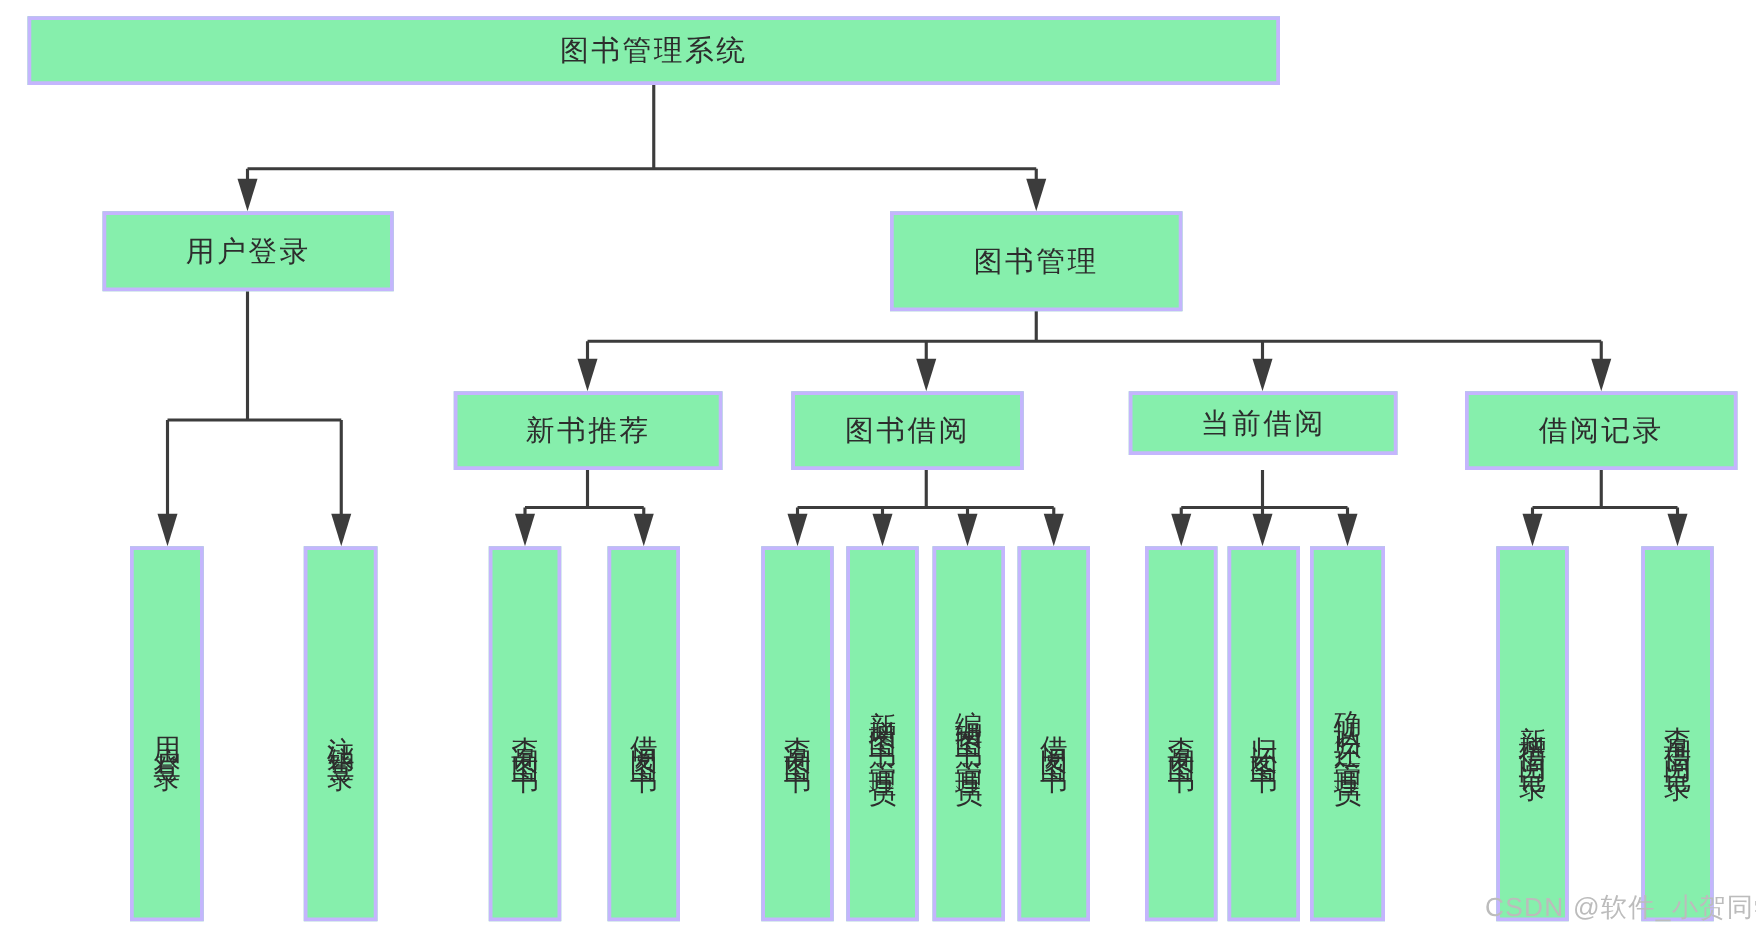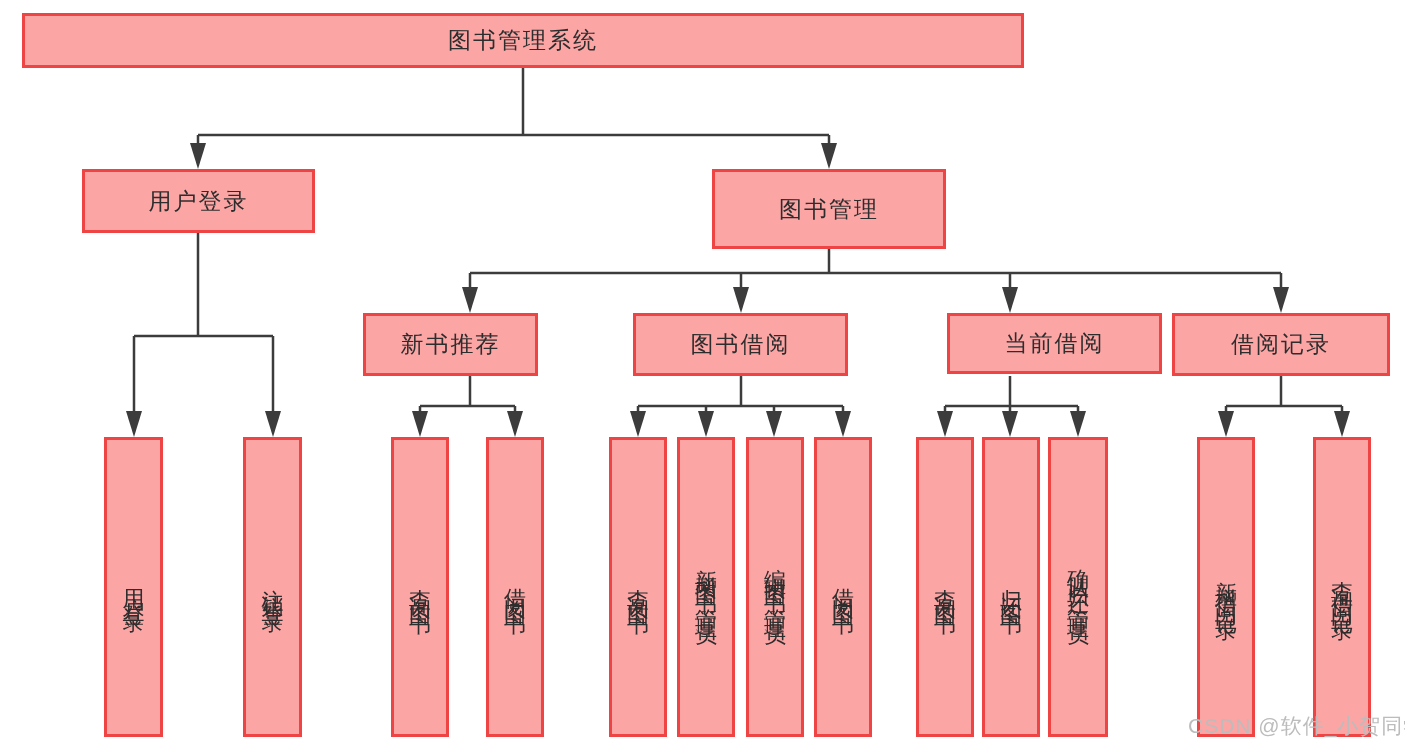--- a/index.html
+++ b/index.html
@@ -18,22 +18,22 @@
   .connectors {
     position: absolute;
     left: 0;
     top: 0;
     pointer-events: none;
     z-index: 1;
   }
   .node {
     position: absolute;
     box-sizing: border-box;
-    background: #fca5a5;
-    border: 3px solid #ef4444;
+    background: #86efac;
+    border: 3px solid #c4b5fd;
     display: flex;
     align-items: center;
     justify-content: center;
     color: #2d2d2d;
     z-index: 2;
   }
   .node.h {
     font-size: 23px;
     letter-spacing: 2px;
   }
@@ -98,23 +98,23 @@
       <polygon points="1218,411 1234,411 1226,437"></polygon>
       <polygon points="1334,411 1350,411 1342,437"></polygon>
     </g>
   </svg>
 
   <div class="node h root-box">图书管理系统</div>
 
   <div class="node h" style="left:82px; top:169px; width:233px; height:64px;">用户登录</div>
   <div class="node h" style="left:712px; top:169px; width:234px; height:80px;">图书管理</div>
 
-  <div class="node h" style="left:363px; top:313px; width:175px; height:63px;">新书推荐</div>
-  <div class="node h" style="left:633px; top:313px; width:215px; height:63px;">图书借阅</div>
-  <div class="node h" style="left:903px; top:313px; width:215px; height:61px;margin-left:44px;">当前借阅</div>
+  <div class="node h" style="left:363px; top:313px; width:215px; height:63px;">新书推荐</div>
+  <div class="node h" style="left:633px; top:313px; width:186px; height:63px;">图书借阅</div>
+  <div class="node h" style="left:903px; top:313px; width:215px; height:51px;">当前借阅</div>
   <div class="node h" style="left:1172px; top:313px; width:218px; height:63px;">借阅记录</div>
 
   <div class="node leaf" style="left:104px; top:437px; width:59px; height:300px;">
     <span class="vtext">用户登录</span>
   </div>
   <div class="node leaf" style="left:243px; top:437px; width:59px; height:300px;">
     <span class="vtext">注销登录</span>
   </div>
 
   <div class="node leaf" style="left:391px; top:437px; width:58px; height:300px;">

